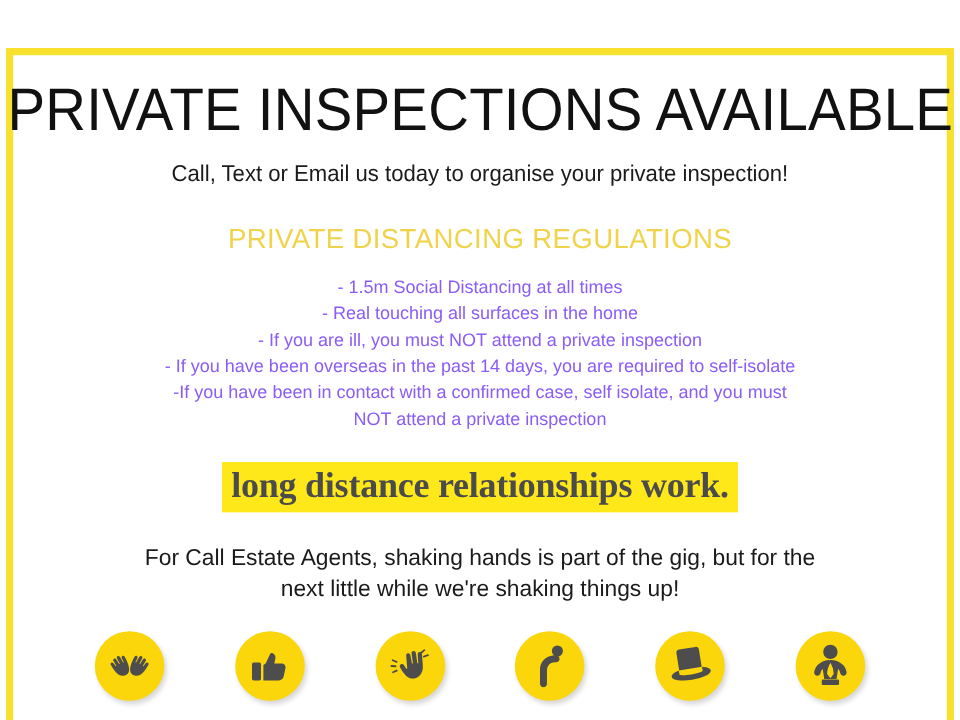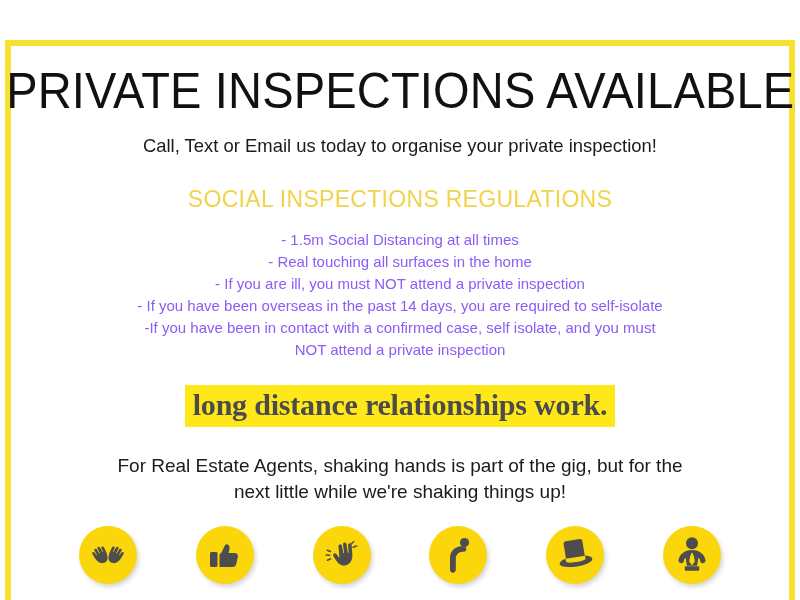--- a/index.html
+++ b/index.html
@@ -154,37 +154,37 @@
 </head>
 <body>
 
 <div class="poster">
   <div class="frame">
 
     <div class="title">PRIVATE INSPECTIONS AVAILABLE</div>
 
     <div class="subtitle">Call, Text or Email us today to organise your private inspection!</div>
 
-    <div class="section-heading">SOCIAL INSPECTIONS REGULATIONS</div>
+    <div class="section-heading">PRIVATE DISTANCING REGULATIONS</div>
 
     <div class="rules">
       <div class="rule">- 1.5m Social Distancing at all times</div>
       <div class="rule">- Real touching all surfaces in the home</div>
       <div class="rule">- If you are ill, you must NOT attend a private inspection</div>
       <div class="rule">- If you have been overseas in the past 14 days, you are required to self-isolate</div>
       <div class="rule">-If you have been in contact with a confirmed case, self isolate, and you must</div>
       <div class="rule">NOT attend a private inspection</div>
     </div>
 
     <div class="tagline">
       <span class="tagline-line-2">long distance relationships work.</span>
     </div>
 
     <div class="body-copy">
-      <div class="bc-line">For Real Estate Agents, shaking hands is part of the gig, but for the</div>
+      <div class="bc-line">For Call Estate Agents, shaking hands is part of the gig, but for the</div>
       <div class="bc-line">next little while we're shaking things up!</div>
     </div>
 
     <div class="icon-row">
 
       <div class="icon-cell">
         <div class="icon-circle">
           <svg width="40" height="30" viewBox="0 0 40 30">
             <g fill="#4D4D4D">
 

